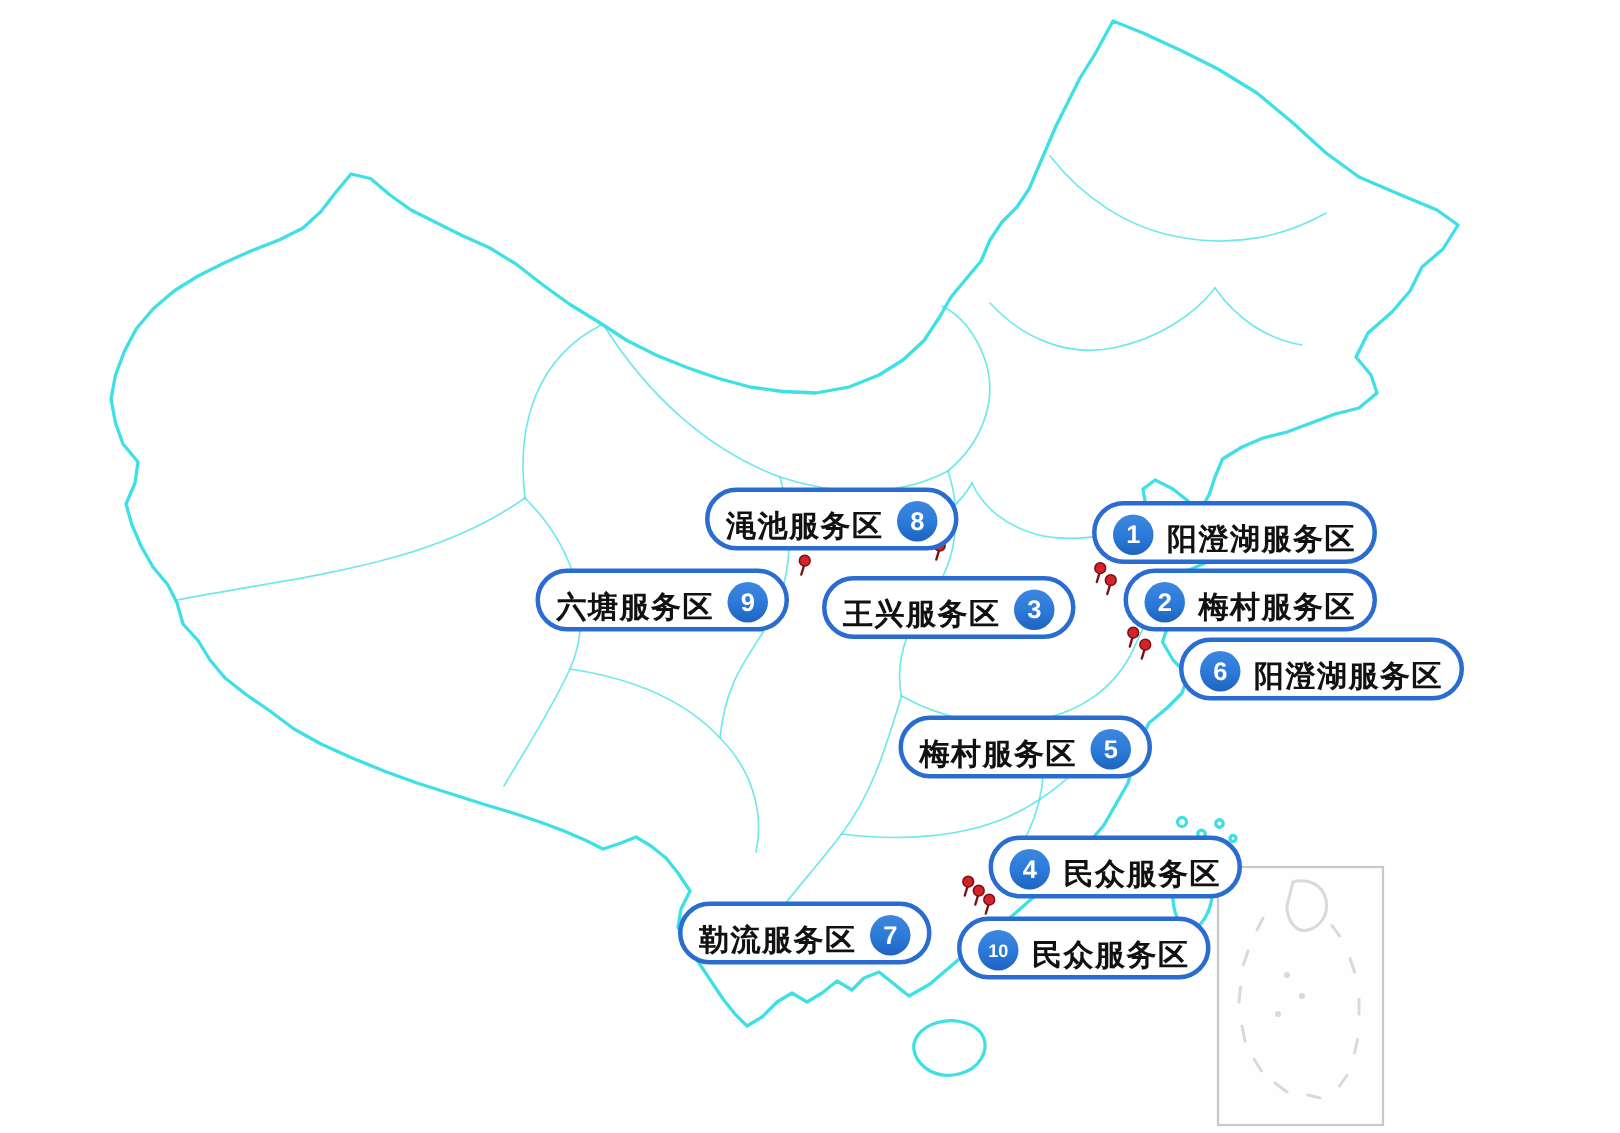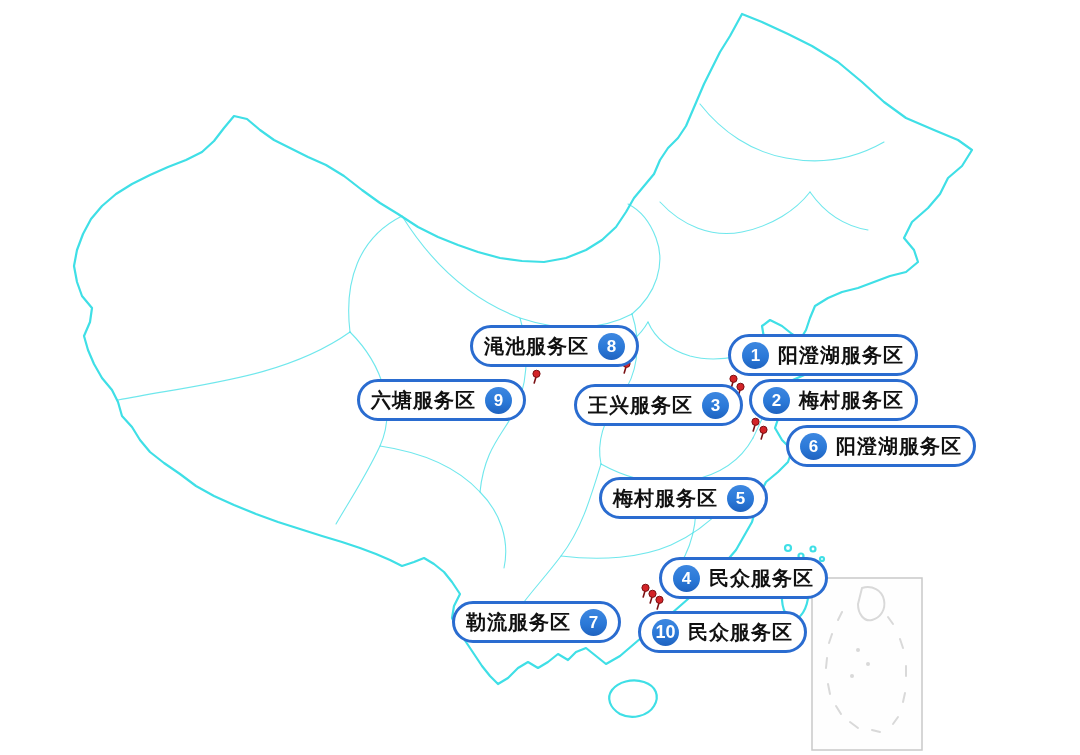--- a/index.html
+++ b/index.html
@@ -21,36 +21,36 @@
   .outline path, .outline ellipse, .outline circle{
     fill:none;stroke:var(--map-color);stroke-width:2.2;stroke-linejoin:round;stroke-linecap:round;
   }
   .provinces path{
     fill:none;stroke:var(--map-color);stroke-width:1.1;opacity:.75;stroke-linecap:round;
   }
   .inset-box{fill:#fefefe;stroke:var(--inset-border);stroke-width:1.5;}
   .inset-island{fill:none;stroke:var(--inset-island);stroke-width:2;stroke-linecap:round;}
   .inset-island.filled{fill:var(--inset-island);stroke:none;}
   .pill{
-    position:absolute;display:flex;align-items:center;gap:9px;
+    position:absolute;display:flex;align-items:flex-end;gap:9px;
     background:#ffffff;border:3px solid var(--accent-border);
     border-radius:24px;padding:3px 11px;height:30px;box-sizing:content-box;
     cursor:pointer;z-index:3;
   }
   .pill .label{
     font-size:20px;font-weight:600;color:var(--text-color);
     white-space:nowrap;letter-spacing:1px;line-height:1;
   }
   .pill .badge{
     width:27px;height:27px;border-radius:50%;
     background:linear-gradient(180deg,#3d87e0 0%,var(--badge-fill) 55%,#1f63c0 100%);
     color:#ffffff;display:flex;align-items:center;justify-content:center;
     font-size:17px;font-weight:700;flex:0 0 auto;line-height:1;
   }
-  .pill .badge.wide{font-size:18px;}
+  .pill .badge.wide{font-size:12px;}
   .pin{position:absolute;width:14px;height:16px;z-index:2;cursor:pointer;}
 </style>
 </head>
 <body>
 
 <div class="stage">
 
   <svg class="china-map" width="1080" height="755" viewBox="0 0 1080 755">
 
     <g class="outline">
@@ -165,21 +165,21 @@
 
   <div id="markers-layer">
       <div class="pill" style="left: 728px; top: 334px;">
         <span class="badge">1</span>
         <span class="label">阳澄湖服务区</span>
       </div>
       <div class="pill" style="left: 749px; top: 379px;">
         <span class="badge">2</span>
         <span class="label">梅村服务区</span>
       </div>
-      <div class="pill" style="left: 574px; top: 384px;">
+      <div class="pill" style="left: 548px; top: 384px;">
         <span class="label">王兴服务区</span>
         <span class="badge">3</span>
       </div>
       <div class="pill" style="left: 659px; top: 557px;">
         <span class="badge">4</span>
         <span class="label">民众服务区</span>
       </div>
       <div class="pill" style="left: 599px; top: 429px; margin-top: 48px;">
         <span class="label">梅村服务区</span>
         <span class="badge">5</span>

